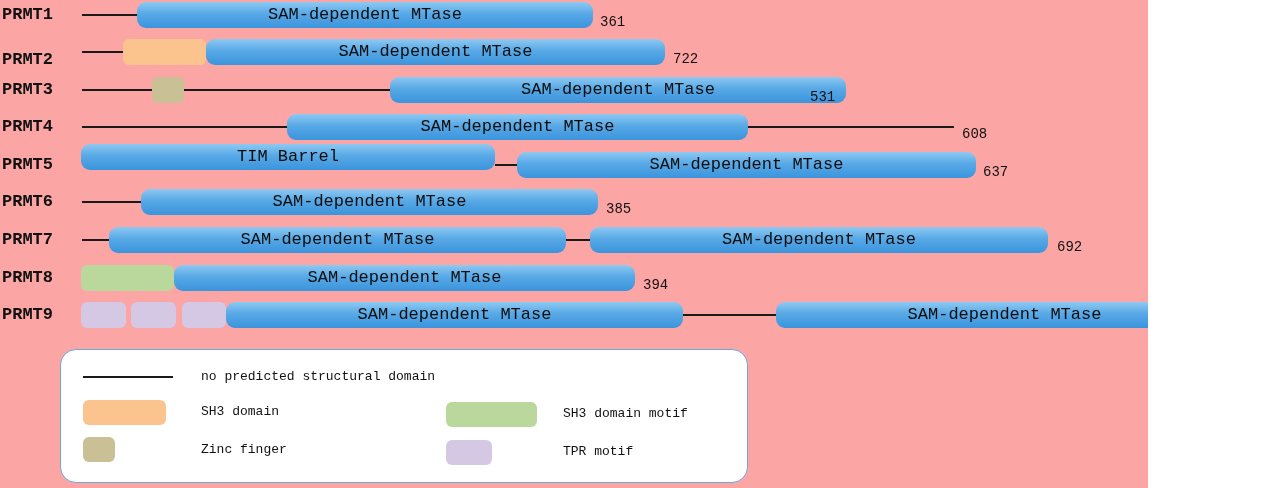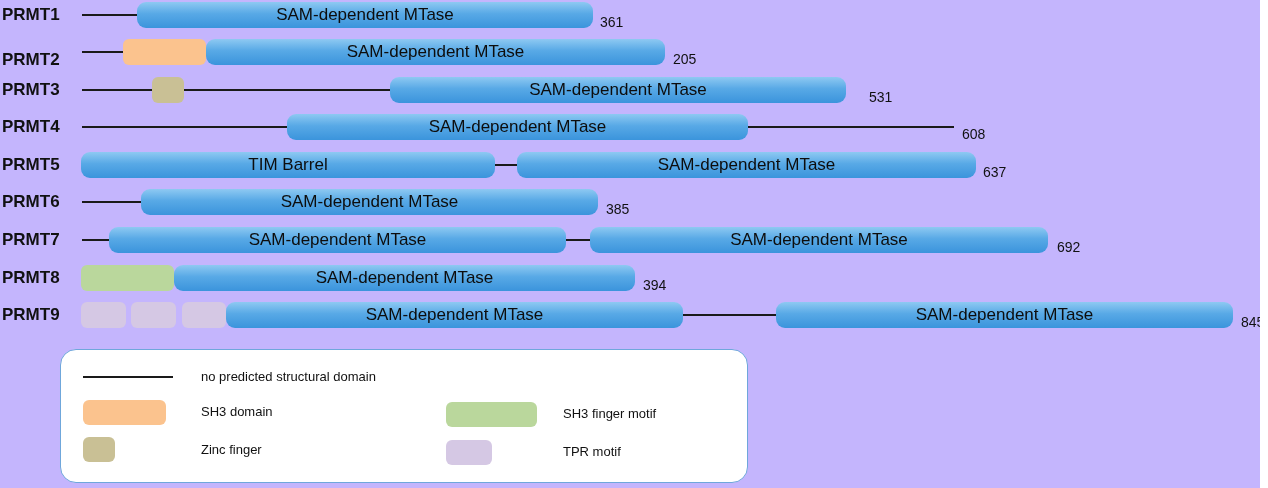--- a/index.html
+++ b/index.html
@@ -1,20 +1,20 @@
 <!DOCTYPE html>
 <html><head>
 <meta charset="utf-8">
 <style>
   html,body{margin:0;padding:0;background:#ffffff;}
   #figure{
     position:relative;
-    width:1260px;height:488px;
-    background:#c4b5fd;
-    font-family:Liberation Sans, sans-serif;
+    width:1148px;height:488px;
+    background:#fca5a5;
+    font-family:Liberation Mono, monospace;
     color:#1a1a1a;
     overflow:hidden;
   }
   .abs{position:absolute;}
   .protein-label{
     font-weight:bold;font-size:17px;line-height:22px;height:22px;
     white-space:nowrap;color:#111;
   }
   .backbone{height:2px;background:#1a1a1a;}
   .domain{
@@ -35,34 +35,34 @@
 
 <div id="figure">
     <div class="abs protein-label" style="left: 2px; top: 4px;">PRMT1</div>
     <div class="abs backbone" style="left: 82px; top: 14px; width: 55px; background: rgb(26, 26, 26);"></div>
     <div class="abs domain domain-blue" style="left: 137px; top: 2px; width: 456px; height: 26px; line-height: 26px; background: linear-gradient(rgb(142, 201, 242) 0%, rgb(88, 169, 230) 45%, rgb(59, 148, 220) 100%);">SAM-dependent MTase</div>
     <div class="abs length-label" style="left: 600px; top: 5px;">361</div>
     <div class="abs protein-label" style="left: 2px; top: 41px; margin-top: 8px;">PRMT2</div>
     <div class="abs backbone" style="left: 82px; top: 51px; width: 41px; background: rgb(26, 26, 26);"></div>
     <div class="abs domain domain-small" style="left: 123px; top: 39px; width: 83px; height: 26px; line-height: 26px; background: rgb(251, 195, 142);"></div>
     <div class="abs domain domain-blue" style="left: 206px; top: 39px; width: 459px; height: 26px; line-height: 26px; background: linear-gradient(rgb(142, 201, 242) 0%, rgb(88, 169, 230) 45%, rgb(59, 148, 220) 100%);">SAM-dependent MTase</div>
-    <div class="abs length-label" style="left: 673px; top: 42px;">205</div>
+    <div class="abs length-label" style="left: 673px; top: 42px;">722</div>
     <div class="abs protein-label" style="left: 2px; top: 79px;">PRMT3</div>
     <div class="abs backbone" style="left: 82px; top: 89px; width: 70px; background: rgb(26, 26, 26);"></div>
     <div class="abs domain domain-small" style="left: 152px; top: 77px; width: 32px; height: 26px; line-height: 26px; background: rgb(201, 192, 149);"></div>
     <div class="abs backbone" style="left: 184px; top: 89px; width: 206px; background: rgb(26, 26, 26);"></div>
     <div class="abs domain domain-blue" style="left: 390px; top: 77px; width: 456px; height: 26px; line-height: 26px; background: linear-gradient(rgb(142, 201, 242) 0%, rgb(88, 169, 230) 45%, rgb(59, 148, 220) 100%);">SAM-dependent MTase</div>
-    <div class="abs length-label" style="left: 869px; top: 80px;">531</div>
+    <div class="abs length-label" style="left: 810px; top: 80px;">531</div>
     <div class="abs protein-label" style="left: 2px; top: 116px;">PRMT4</div>
     <div class="abs backbone" style="left: 82px; top: 126px; width: 205px; background: rgb(26, 26, 26);"></div>
     <div class="abs domain domain-blue" style="left: 287px; top: 114px; width: 461px; height: 26px; line-height: 26px; background: linear-gradient(rgb(142, 201, 242) 0%, rgb(88, 169, 230) 45%, rgb(59, 148, 220) 100%);">SAM-dependent MTase</div>
     <div class="abs backbone" style="left: 748px; top: 126px; width: 206px; background: rgb(26, 26, 26);"></div>
     <div class="abs length-label" style="left: 962px; top: 117px;">608</div>
     <div class="abs protein-label" style="left: 2px; top: 154px;">PRMT5</div>
-    <div class="abs domain domain-blue" style="left: 81px; top: 152px; width: 414px; height: 26px; line-height: 26px; background: linear-gradient(rgb(142, 201, 242) 0%, rgb(88, 169, 230) 45%, rgb(59, 148, 220) 100%);">TIM Barrel</div>
+    <div class="abs domain domain-blue" style="left: 81px; top: 144px; width: 414px; height: 26px; line-height: 26px; background: linear-gradient(rgb(142, 201, 242) 0%, rgb(88, 169, 230) 45%, rgb(59, 148, 220) 100%);">TIM Barrel</div>
     <div class="abs backbone" style="left: 495px; top: 164px; width: 22px; background: rgb(26, 26, 26);"></div>
     <div class="abs domain domain-blue" style="left: 517px; top: 152px; width: 459px; height: 26px; line-height: 26px; background: linear-gradient(rgb(142, 201, 242) 0%, rgb(88, 169, 230) 45%, rgb(59, 148, 220) 100%);">SAM-dependent MTase</div>
     <div class="abs length-label" style="left: 983px; top: 155px;">637</div>
     <div class="abs protein-label" style="left: 2px; top: 191px;">PRMT6</div>
     <div class="abs backbone" style="left: 82px; top: 201px; width: 59px; background: rgb(26, 26, 26);"></div>
     <div class="abs domain domain-blue" style="left: 141px; top: 189px; width: 457px; height: 26px; line-height: 26px; background: linear-gradient(rgb(142, 201, 242) 0%, rgb(88, 169, 230) 45%, rgb(59, 148, 220) 100%);">SAM-dependent MTase</div>
     <div class="abs length-label" style="left: 606px; top: 192px;">385</div>
     <div class="abs protein-label" style="left: 2px; top: 229px;">PRMT7</div>
     <div class="abs backbone" style="left: 82px; top: 239px; width: 27px; background: rgb(26, 26, 26);"></div>
     <div class="abs domain domain-blue" style="left: 109px; top: 227px; width: 457px; height: 26px; line-height: 26px; background: linear-gradient(rgb(142, 201, 242) 0%, rgb(88, 169, 230) 45%, rgb(59, 148, 220) 100%);">SAM-dependent MTase</div>
@@ -80,18 +80,18 @@
     <div class="abs domain domain-blue" style="left: 226px; top: 302px; width: 457px; height: 26px; line-height: 26px; background: linear-gradient(rgb(142, 201, 242) 0%, rgb(88, 169, 230) 45%, rgb(59, 148, 220) 100%);">SAM-dependent MTase</div>
     <div class="abs backbone" style="left: 683px; top: 314px; width: 93px; background: rgb(26, 26, 26);"></div>
     <div class="abs domain domain-blue" style="left: 776px; top: 302px; width: 457px; height: 26px; line-height: 26px; background: linear-gradient(rgb(142, 201, 242) 0%, rgb(88, 169, 230) 45%, rgb(59, 148, 220) 100%);">SAM-dependent MTase</div>
     <div class="abs length-label" style="left: 1241px; top: 305px;">845</div>
     <div class="abs legend-box" style="left: 60px; top: 349px; width: 688px; height: 134px;"></div>
     <div class="abs legend-line" style="left: 83px; top: 376px; width: 90px; background: rgb(26, 26, 26);"></div>
     <div class="abs legend-label" style="left: 201px; top: 364px;">no predicted structural domain</div>
     <div class="abs legend-swatch" style="left: 83px; top: 400px; width: 83px; height: 25px; background: rgb(251, 195, 142);"></div>
     <div class="abs legend-label" style="left: 201px; top: 399px;">SH3 domain</div>
     <div class="abs legend-swatch" style="left: 446px; top: 402px; width: 91px; height: 25px; background: rgb(186, 215, 156);"></div>
-    <div class="abs legend-label" style="left: 563px; top: 401px;">SH3 finger motif</div>
+    <div class="abs legend-label" style="left: 563px; top: 401px;">SH3 domain motif</div>
     <div class="abs legend-swatch" style="left: 83px; top: 437px; width: 32px; height: 25px; background: rgb(201, 192, 149);"></div>
     <div class="abs legend-label" style="left: 201px; top: 437px;">Zinc finger</div>
     <div class="abs legend-swatch" style="left: 446px; top: 440px; width: 46px; height: 25px; background: rgb(213, 200, 228);"></div>
     <div class="abs legend-label" style="left: 563px; top: 439px;">TPR motif</div>
   </div>
 
 </body></html>

